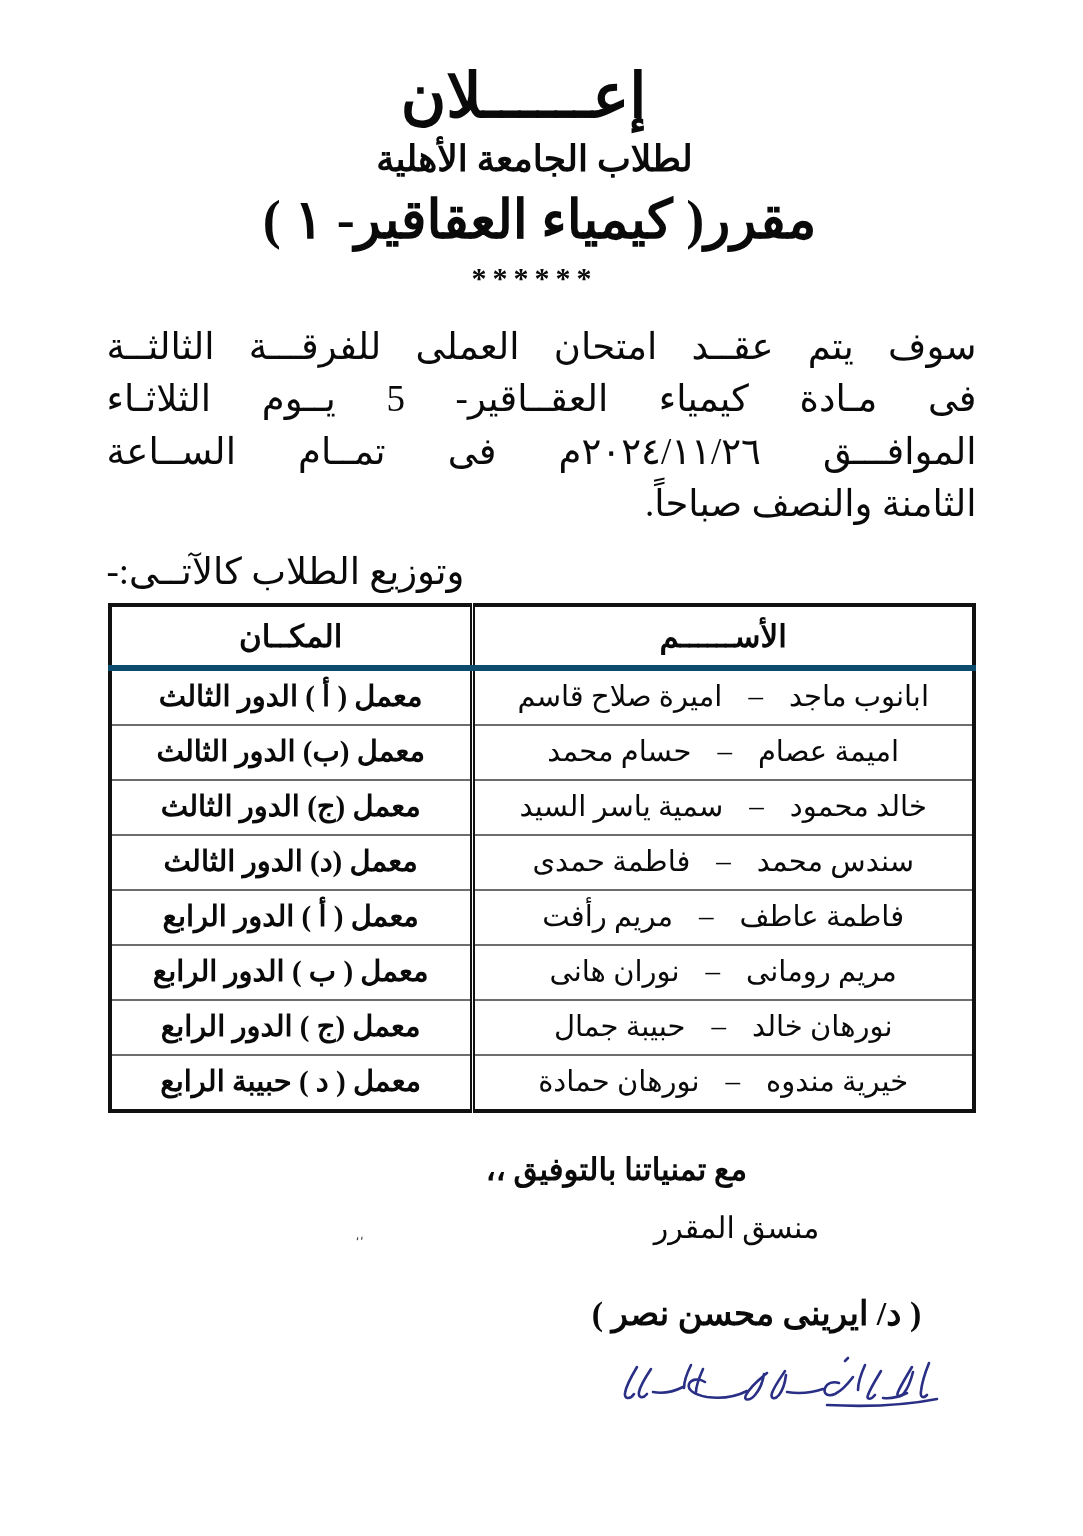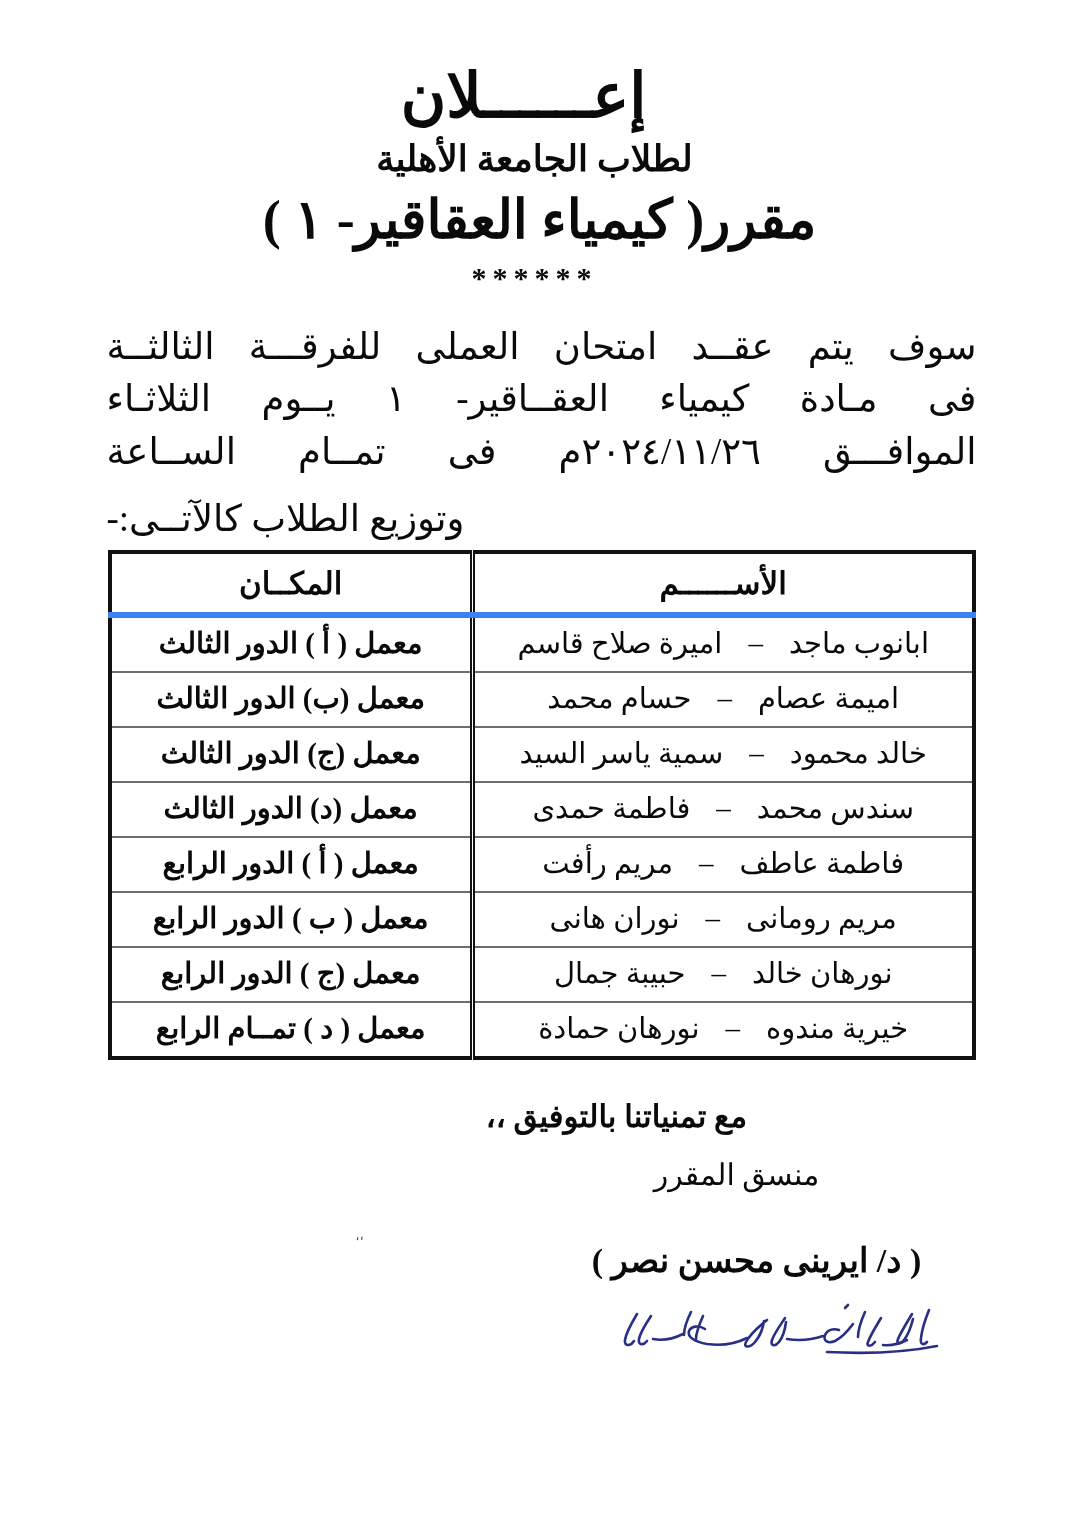--- a/index.html
+++ b/index.html
@@ -103,21 +103,21 @@
     background: #ffffff;
   }
   table.dist col.col-name { width: 58%; }
   table.dist col.col-place { width: 42%; }
 
   table.dist thead th {
     font-size: 31px;
     font-weight: bold;
     text-align: center;
     padding: 11px 10px 10px 10px;
-    border-bottom: 6px solid #3b82f6;
+    border-bottom: 6px solid #0c4a6e;
     vertical-align: middle;
   }
   th.th-name { border-left: 5px double #111; }
 
   table.dist tbody td {
     font-size: 29px;
     padding: 8px 12px 11px 12px;
     border-top: 2px solid #6d6d6d;
     vertical-align: middle;
     white-space: nowrap;
@@ -198,22 +198,23 @@
 
   <div class="heading">
     <h1 class="title-line-1">إعــــــلان</h1>
     <h2 class="title-line-2">لطلاب الجامعة الأهلية</h2>
     <h2 class="title-line-3">مقرر( كيمياء العقاقير- ١ )</h2>
     <p class="stars">******</p>
   </div>
 
   <div class="body-block">
     <p class="body-line">سوف يتم عقــد امتحان العملى للفرقـــة الثالثــة</p>
-    <p class="body-line">فى مـادة كيمياء العقــاقير- ١ يــوم الثلاثـاء</p>
+    <p class="body-line">فى مـادة كيمياء العقــاقير- 5 يــوم الثلاثـاء</p>
     <p class="body-line">الموافـــق ٢٠٢٤/١١/٢٦م فى تمــام الســاعة</p>
+    <p class="body-line last">الثامنة والنصف صباحاً.</p>
   </div>
   <div class="body-closing">
     <span>وتوزيع الطلاب كالآتــى:-</span>
   </div>
 
   <div class="table-wrap">
     <table class="dist">
       <colgroup>
         <col class="col-name">
         <col class="col-place">
@@ -248,21 +249,21 @@
           <tr>
             <td class="td-name"><span class="name-pair"><span>مريم رومانى</span><span class="name-dash">–</span><span>نوران هانى</span></span></td>
             <td class="td-place">معمل ( ب ) الدور الرابع</td>
           </tr>
           <tr>
             <td class="td-name"><span class="name-pair"><span>نورهان خالد</span><span class="name-dash">–</span><span>حبيبة جمال</span></span></td>
             <td class="td-place">معمل (ج ) الدور الرابع</td>
           </tr>
           <tr>
             <td class="td-name"><span class="name-pair"><span>خيرية مندوه</span><span class="name-dash">–</span><span>نورهان حمادة</span></span></td>
-            <td class="td-place">معمل ( د ) تمــام الرابع</td>
+            <td class="td-place">معمل ( د ) حبيبة الرابع</td>
           </tr>
         </tbody>
     </table>
   </div>
 
   <div class="footer">
     <p class="wishes">مع تمنياتنا بالتوفيق ،،</p>
     <p class="role">منسق المقرر</p>
     <p class="signer">( د/ ايرينى محسن نصر )</p>
     <div class="signature">

